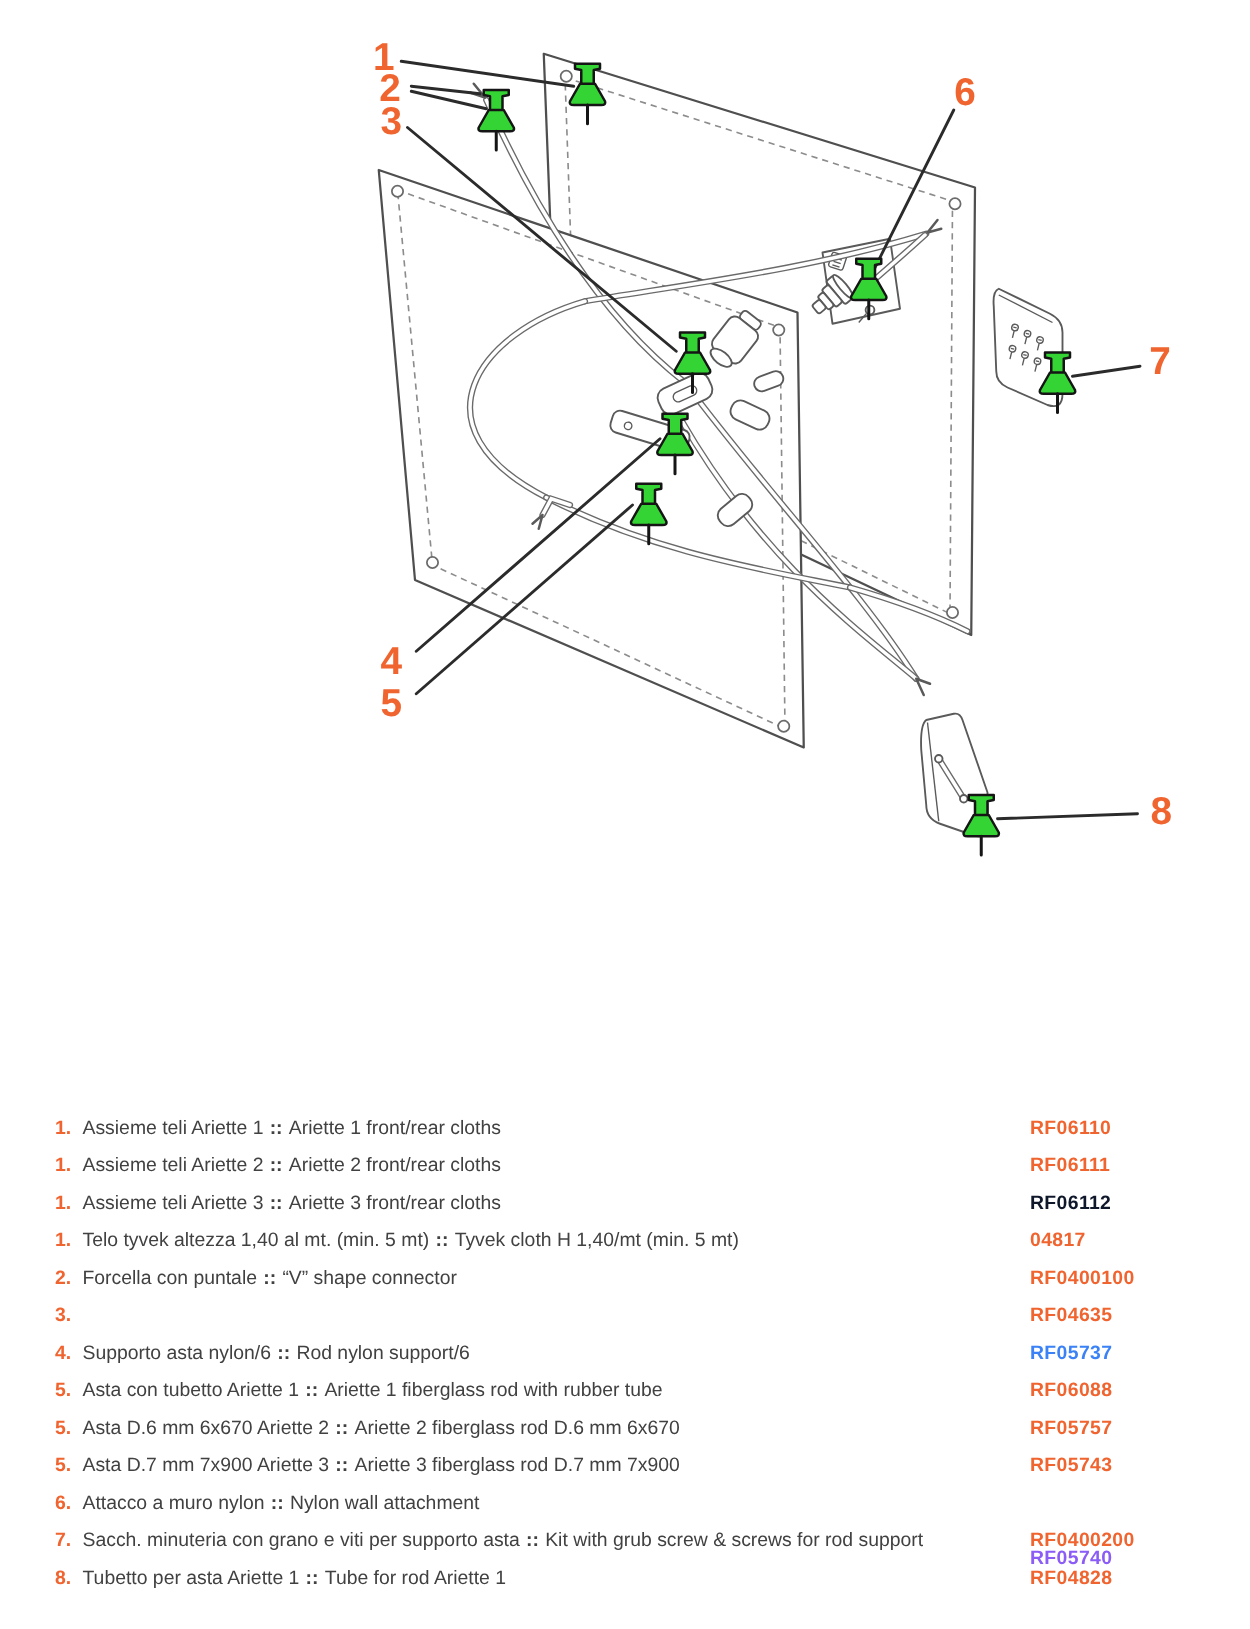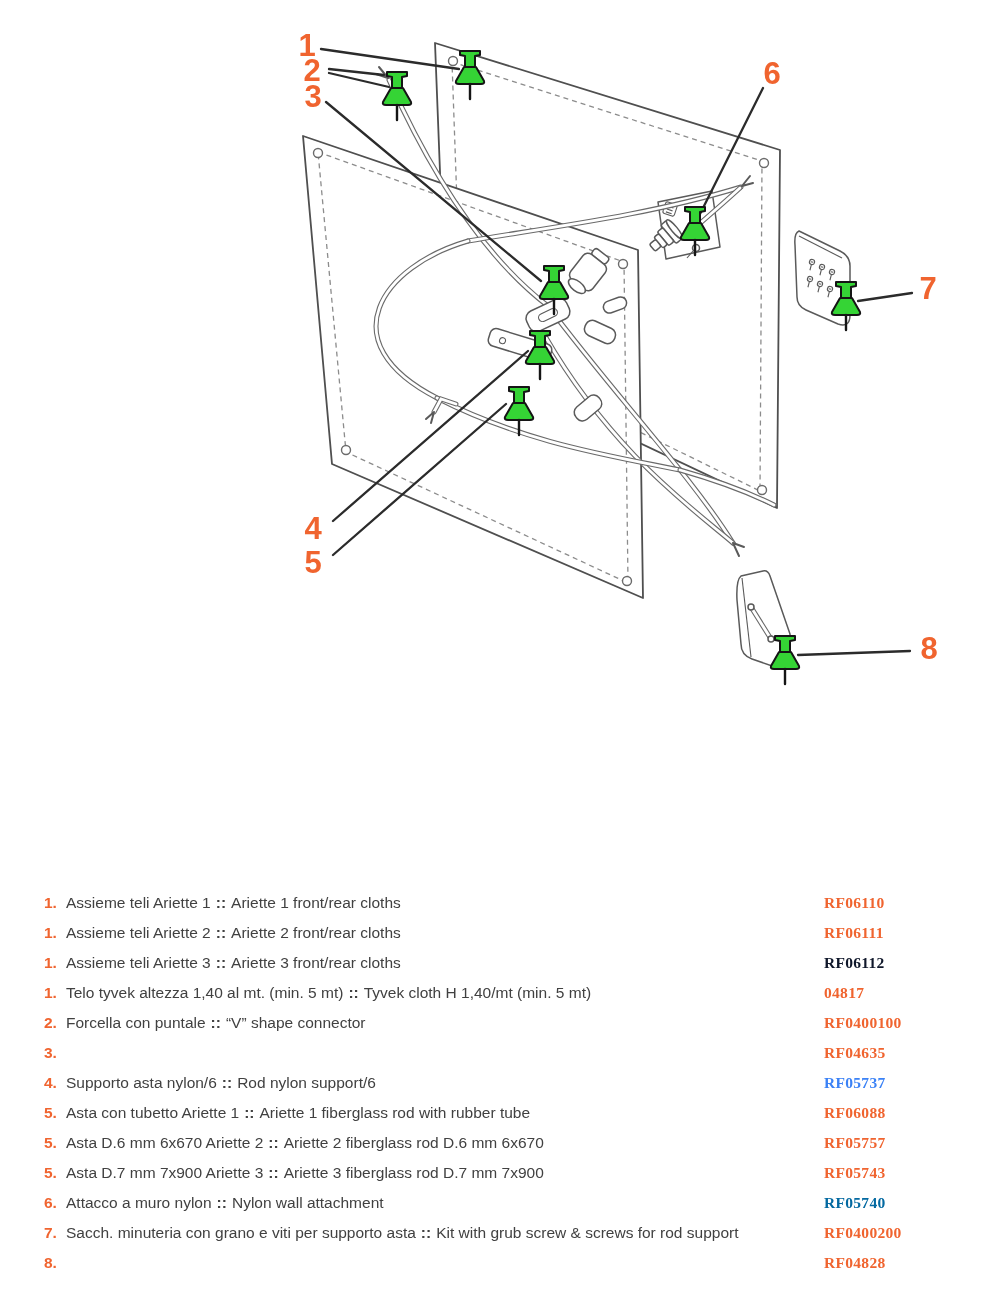--- a/index.html
+++ b/index.html
@@ -18,21 +18,21 @@
   .fork{fill:none;stroke:#5a5a5a;stroke-width:2;stroke-linecap:round;}
   .leader{fill:none;stroke:#2b2b2b;stroke-width:2.3;stroke-linecap:round;}
   .callout{font-family:"Liberation Sans",sans-serif;font-weight:bold;font-size:31px;}
 
   
   .parts-list{position:absolute;left:0;top:888px;width:1000px;}
   .prow{position:relative;height:30px;line-height:30px;font-size:15.5px;color:#414141;}
   .prow .num{position:absolute;left:44px;font-weight:bold;}
   .prow .desc{position:absolute;left:66px;white-space:nowrap;}
   .prow .sep{font-weight:bold;color:#414141;margin:0 5px;}
-  .prow .code{position:absolute;left:824px;font-weight:bold;letter-spacing:.3px;font-family:Liberation Serif, serif;}
+  .prow .code{position:absolute;left:824px;font-weight:bold;letter-spacing:.3px;}
 </style>
 </head>
 <body>
 
 <div class="stage">
 
 <svg width="1000" height="880" viewBox="0 0 1000 880">
   <defs>
     <g id="pin">
       <path d="M-10,-21 L10,-21 L10,-17 L5,-16 L5,-5 L-5,-5 L-5,-16 L-10,-17 Z
@@ -247,28 +247,29 @@
 
     <div class="prow">
       <span class="num" style="color: rgb(240, 100, 47);">5.</span>
       <span class="desc"><span>Asta D.7 mm 7x900 Ariette 3</span><span class="sep">::</span><span>Ariette 3 fiberglass rod D.7 mm 7x900</span></span>
       <span class="code" style="color: rgb(240, 100, 47);">RF05743</span>
     </div>
 
     <div class="prow">
       <span class="num" style="color: rgb(240, 100, 47);">6.</span>
       <span class="desc"><span>Attacco a muro nylon</span><span class="sep">::</span><span>Nylon wall attachment</span></span>
-      <span class="code" style="color: #0369a1;">RF05740</span>
+      <span class="code" style="color: #8b5cf6; margin-top: 44px;">RF05740</span>
     </div>
 
     <div class="prow">
       <span class="num" style="color: rgb(240, 100, 47);">7.</span>
       <span class="desc"><span>Sacch. minuteria con grano e viti per supporto asta</span><span class="sep">::</span><span>Kit with grub screw &amp; screws for rod support</span></span>
       <span class="code" style="color: rgb(240, 100, 47);">RF0400200</span>
     </div>
 
     <div class="prow">
       <span class="num" style="color: rgb(240, 100, 47);">8.</span>
+      <span class="desc"><span>Tubetto per asta Ariette 1</span><span class="sep">::</span><span>Tube for rod Ariette 1</span></span>
       <span class="code" style="color: rgb(240, 100, 47);">RF04828</span>
     </div>
 
   </div>
 </div>
 
 </body></html>

